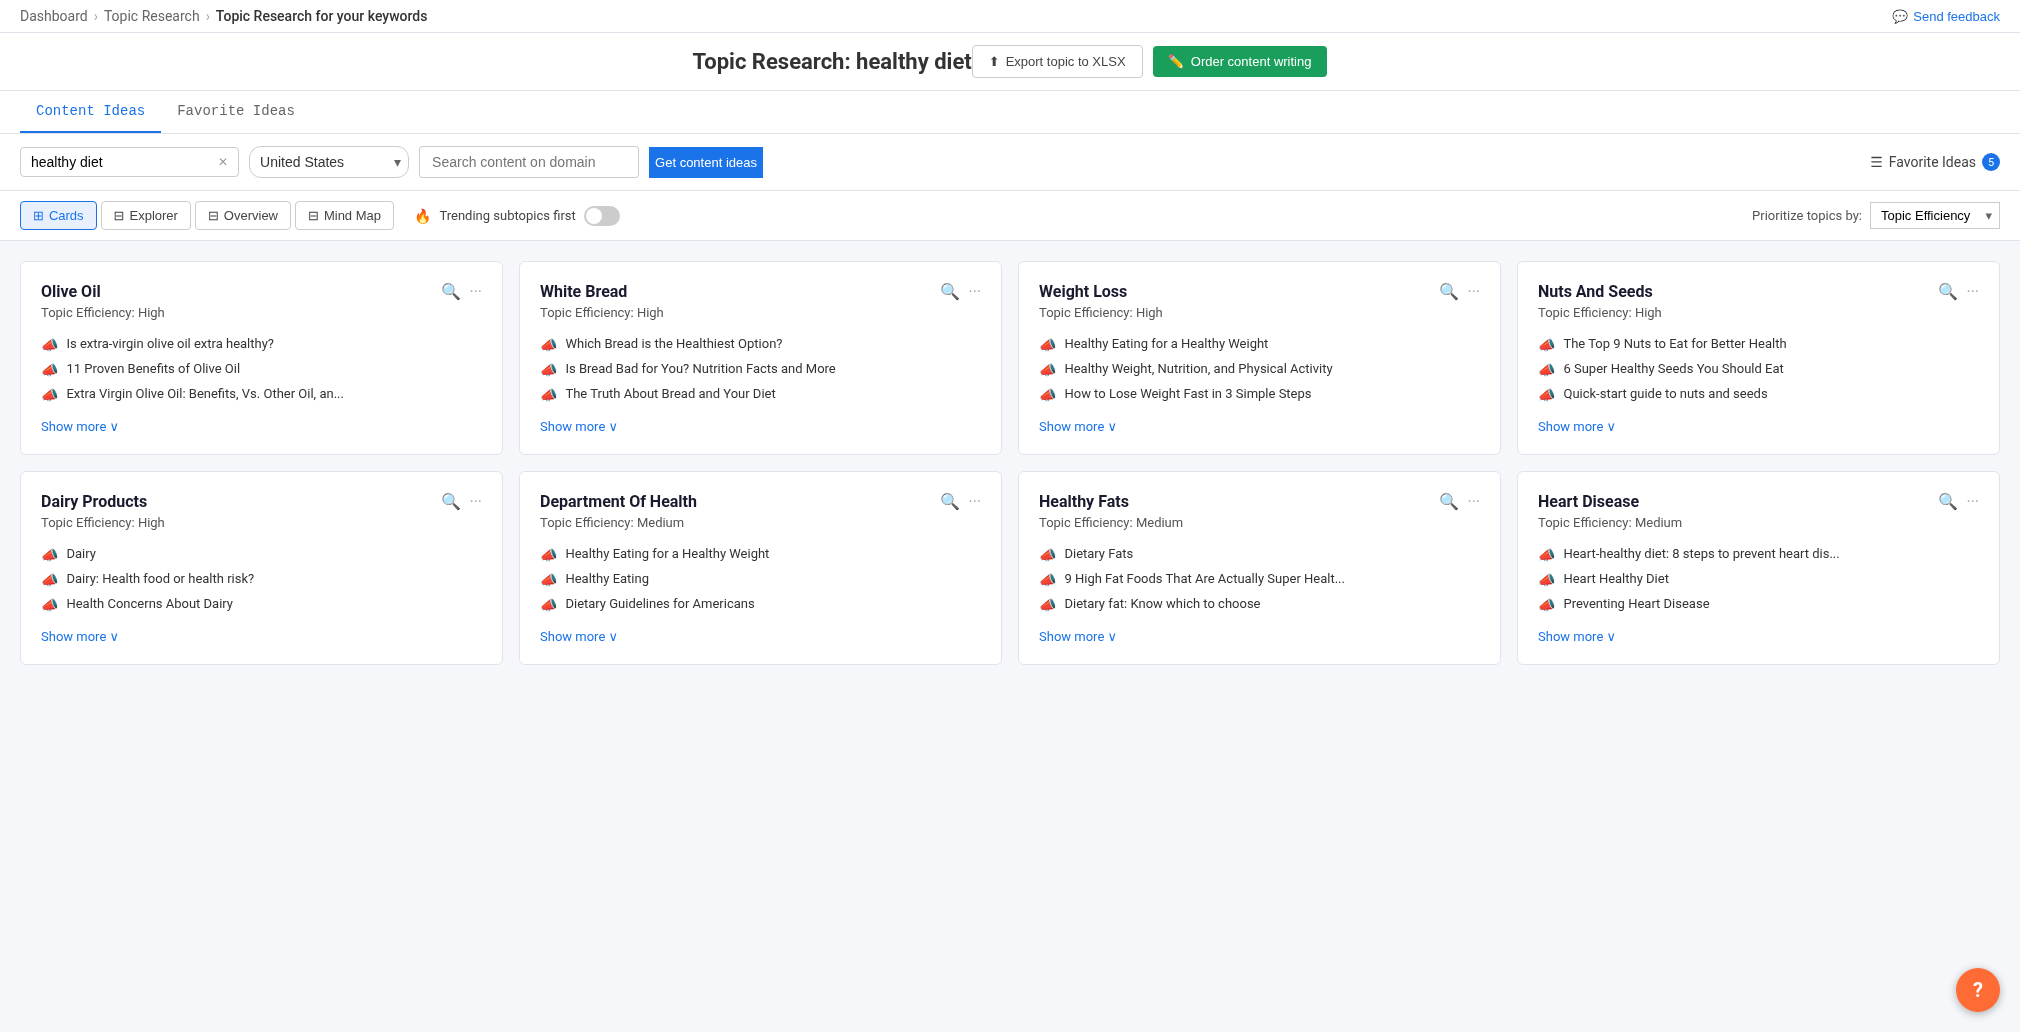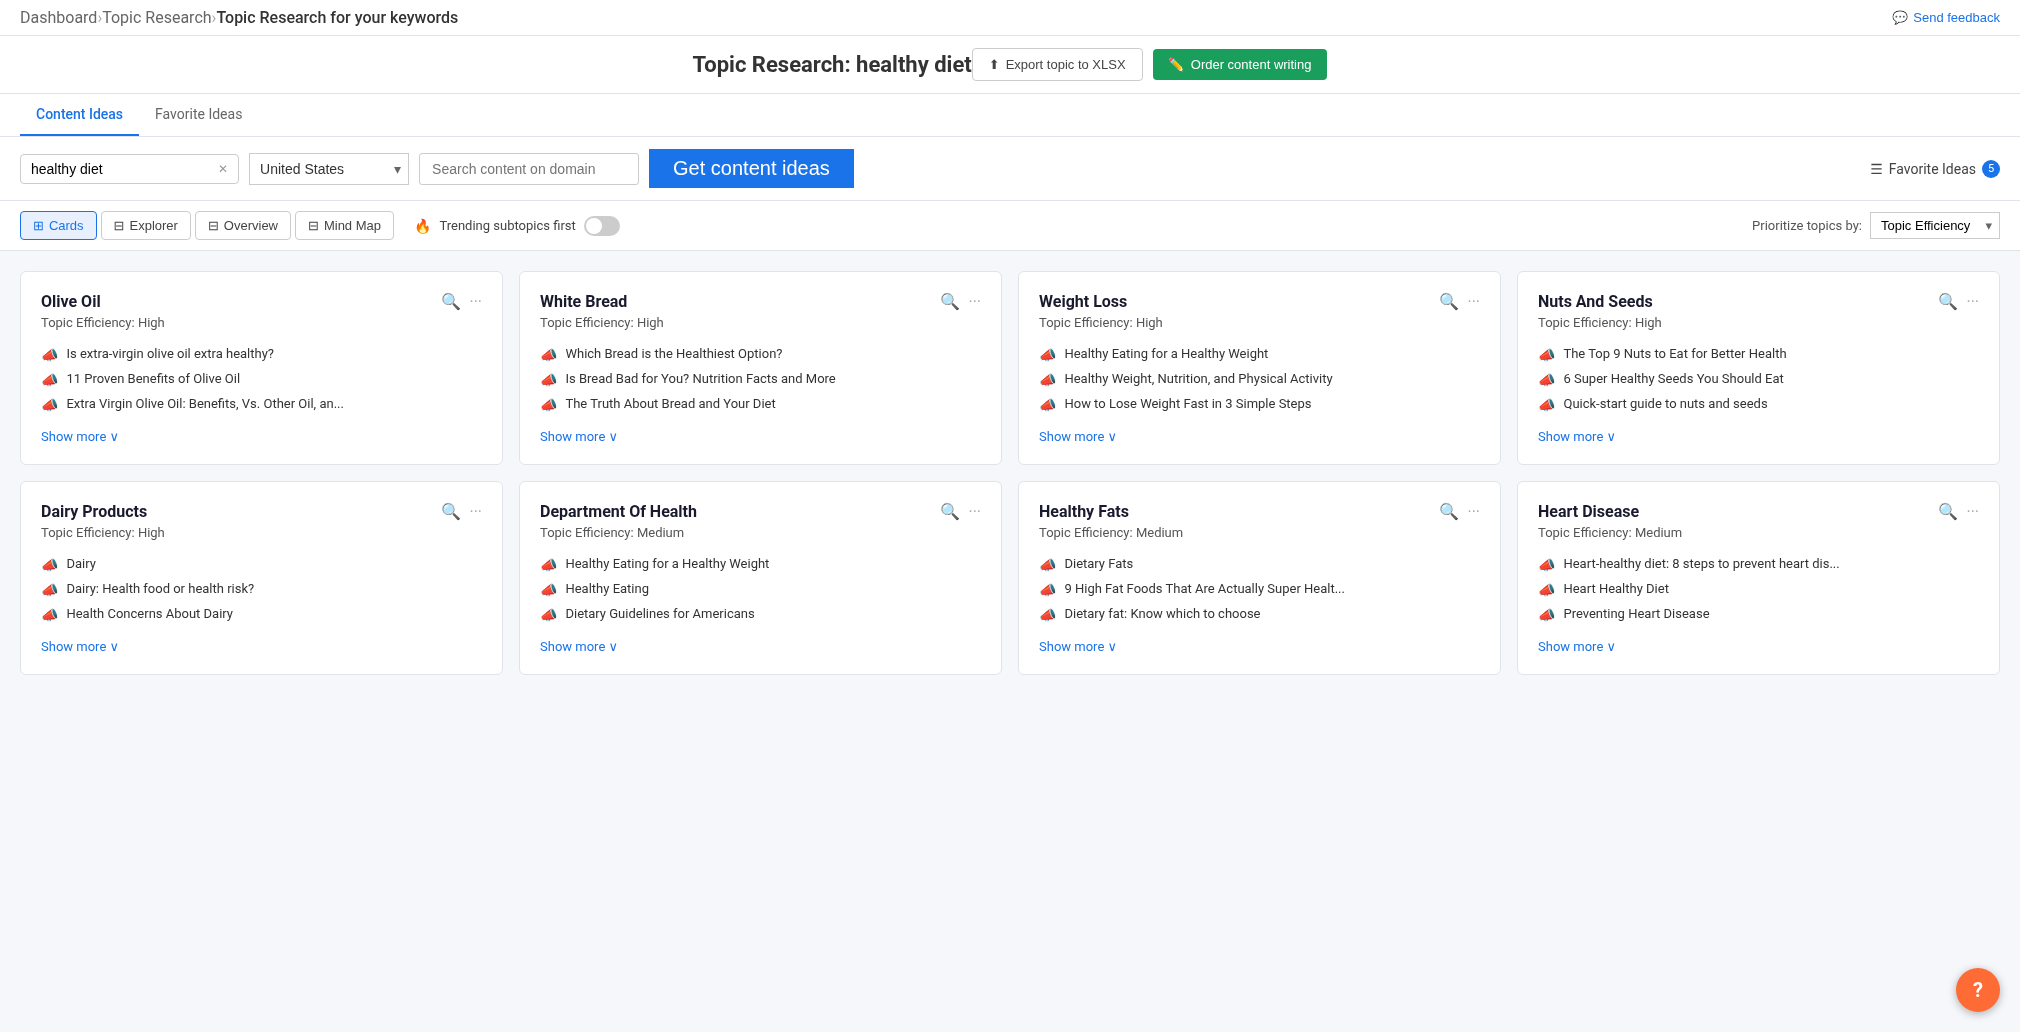--- a/index.html
+++ b/index.html
@@ -1,50 +1,50 @@
 <!DOCTYPE html>
 <html><head>
   <meta charset="utf-8">
   <style>
     * { box-sizing: border-box; margin: 0; padding: 0; }
     body { font-family: -apple-system, BlinkMacSystemFont, 'Segoe UI', Roboto, sans-serif; font-size: 14px; color: #333; background: #f5f7fa; }
 
     
     .topbar { display: flex; align-items: center; justify-content: space-between; padding: 8px 20px; background: #fff; border-bottom: 1px solid #e0e4ea; }
-    .breadcrumb { display: flex; align-items: center; font-size: 16px; color: #666; }
+    .breadcrumb { display: flex; align-items: center; gap: 6px; font-size: 14px; color: #666; }
     .breadcrumb span { cursor: pointer; }
     .breadcrumb .sep { color: #aaa; }
     .breadcrumb .current { color: #333; font-weight: 500; }
     .topbar-right { display: flex; align-items: center; gap: 8px; }
     .feedback-btn { display: flex; align-items: center; gap: 5px; color: #1a73e8; font-size: 13px; cursor: pointer; background: none; border: none; }
 
     
     .page-header { display: flex; align-items: center; justify-content: center; padding: 12px 20px; background: #fff; border-bottom: 1px solid #e0e4ea; }
     .page-title { font-size: 22px; font-weight: 400; color: #333; }
     .page-title span { font-weight: 700; }
     .header-actions { display: flex; align-items: center; gap: 10px; }
     .export-btn { display: flex; align-items: center; gap: 6px; padding: 8px 16px; border: 1px solid #ccc; border-radius: 4px; background: #fff; cursor: pointer; font-size: 13px; color: #444; }
     .order-btn { display: flex; align-items: center; gap: 6px; padding: 8px 16px; border: none; border-radius: 4px; background: #1a9e5c; color: #fff; cursor: pointer; font-size: 13px; font-weight: 500; }
 
     
     .tabs { display: flex; gap: 0; padding: 0 20px; background: #fff; border-bottom: 1px solid #e0e4ea; }
-    .tab { padding: 12px 16px; font-size: 14px; cursor: pointer; border-bottom: 2px solid transparent; color: #666; }
+    .tab { padding: 12px 16px; font-size: 14px; cursor: pointer; border-bottom: 2px solid transparent; color: #666; font-family: Liberation Mono, monospace; }
     .tab.active { border-bottom: 2px solid #1a73e8; color: #1a73e8; font-weight: 500; }
 
     
     .toolbar { display: flex; align-items: center; justify-content: space-between; padding: 12px 20px; background: #fff; border-bottom: 1px solid #e0e4ea; }
     .toolbar-left { display: flex; align-items: center; gap: 10px; }
     .keyword-input-wrap { display: flex; align-items: center; border: 1px solid #ccc; border-radius: 4px; padding: 6px 10px; background: #fff; gap: 6px; }
     .keyword-input-wrap input { border: none; outline: none; font-size: 14px; min-width: 100px; }
     .clear-btn { cursor: pointer; color: #999; font-size: 12px; }
     .country-wrap { position: relative; display: flex; align-items: center; }
-    .country-wrap select { appearance: none; border: 1px solid #ccc; border-radius: 0; padding: 7px 30px 7px 10px; font-size: 14px; color: #333; background: #fff; cursor: pointer; min-width: 160px; }
+    .country-wrap select { appearance: none; border: 1px solid #ccc; border-radius: 12px; padding: 7px 30px 7px 10px; font-size: 14px; color: #333; background: #fff; cursor: pointer; min-width: 160px; }
     .country-wrap .chevron { position: absolute; right: 8px; pointer-events: none; color: #666; }
     .domain-search { border: 1px solid #ccc; border-radius: 3px; padding: 7px 12px; font-size: 14px; color: #999; background: #fff; min-width: 220px; outline: none; }
-    .get-ideas-btn { padding: 8px 24px; background: #1a73e8; color: #fff; border: none; border-radius: 0; font-size: 20px; cursor: pointer; font-weight: 500; }
+    .get-ideas-btn { padding: 8px 6px; background: #1a73e8; color: #fff; border: none; border-radius: 0; font-size: 13px; cursor: pointer; font-weight: 500; }
     .toolbar-right { display: flex; align-items: center; gap: 6px; font-size: 14px; color: #444; }
     .fav-badge { background: #1a73e8; color: #fff; border-radius: 50%; width: 18px; height: 18px; display: inline-flex; align-items: center; justify-content: center; font-size: 11px; }
 
     
     .view-toolbar { display: flex; align-items: center; justify-content: space-between; padding: 10px 20px; background: #fff; border-bottom: 1px solid #e0e4ea; }
     .view-toolbar-left { display: flex; align-items: center; gap: 4px; }
     .view-btn { display: flex; align-items: center; gap: 5px; padding: 6px 12px; border: 1px solid #ccc; border-radius: 4px; background: #fff; font-size: 13px; cursor: pointer; color: #444; }
     .view-btn.active { background: #e8f0fe; border-color: #1a73e8; color: #1a73e8; font-weight: 500; }
     .trending-wrap { display: flex; align-items: center; gap: 8px; margin-left: 16px; font-size: 13px; color: #444; }
     .toggle { width: 36px; height: 20px; background: #ccc; border-radius: 10px; position: relative; cursor: pointer; }

